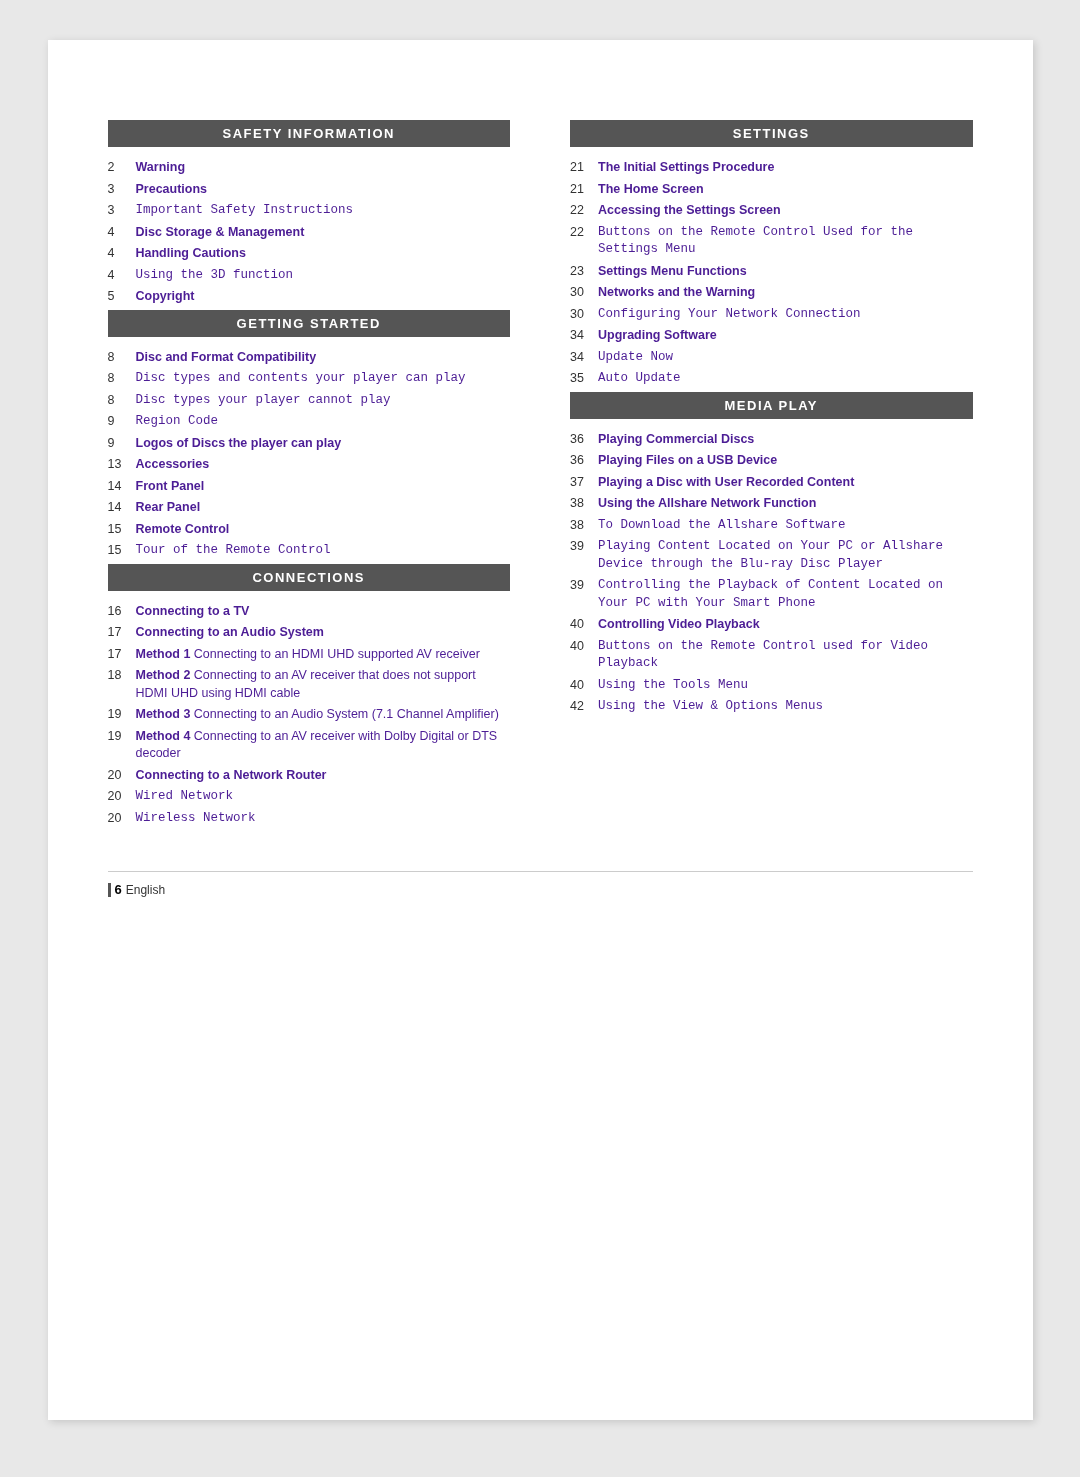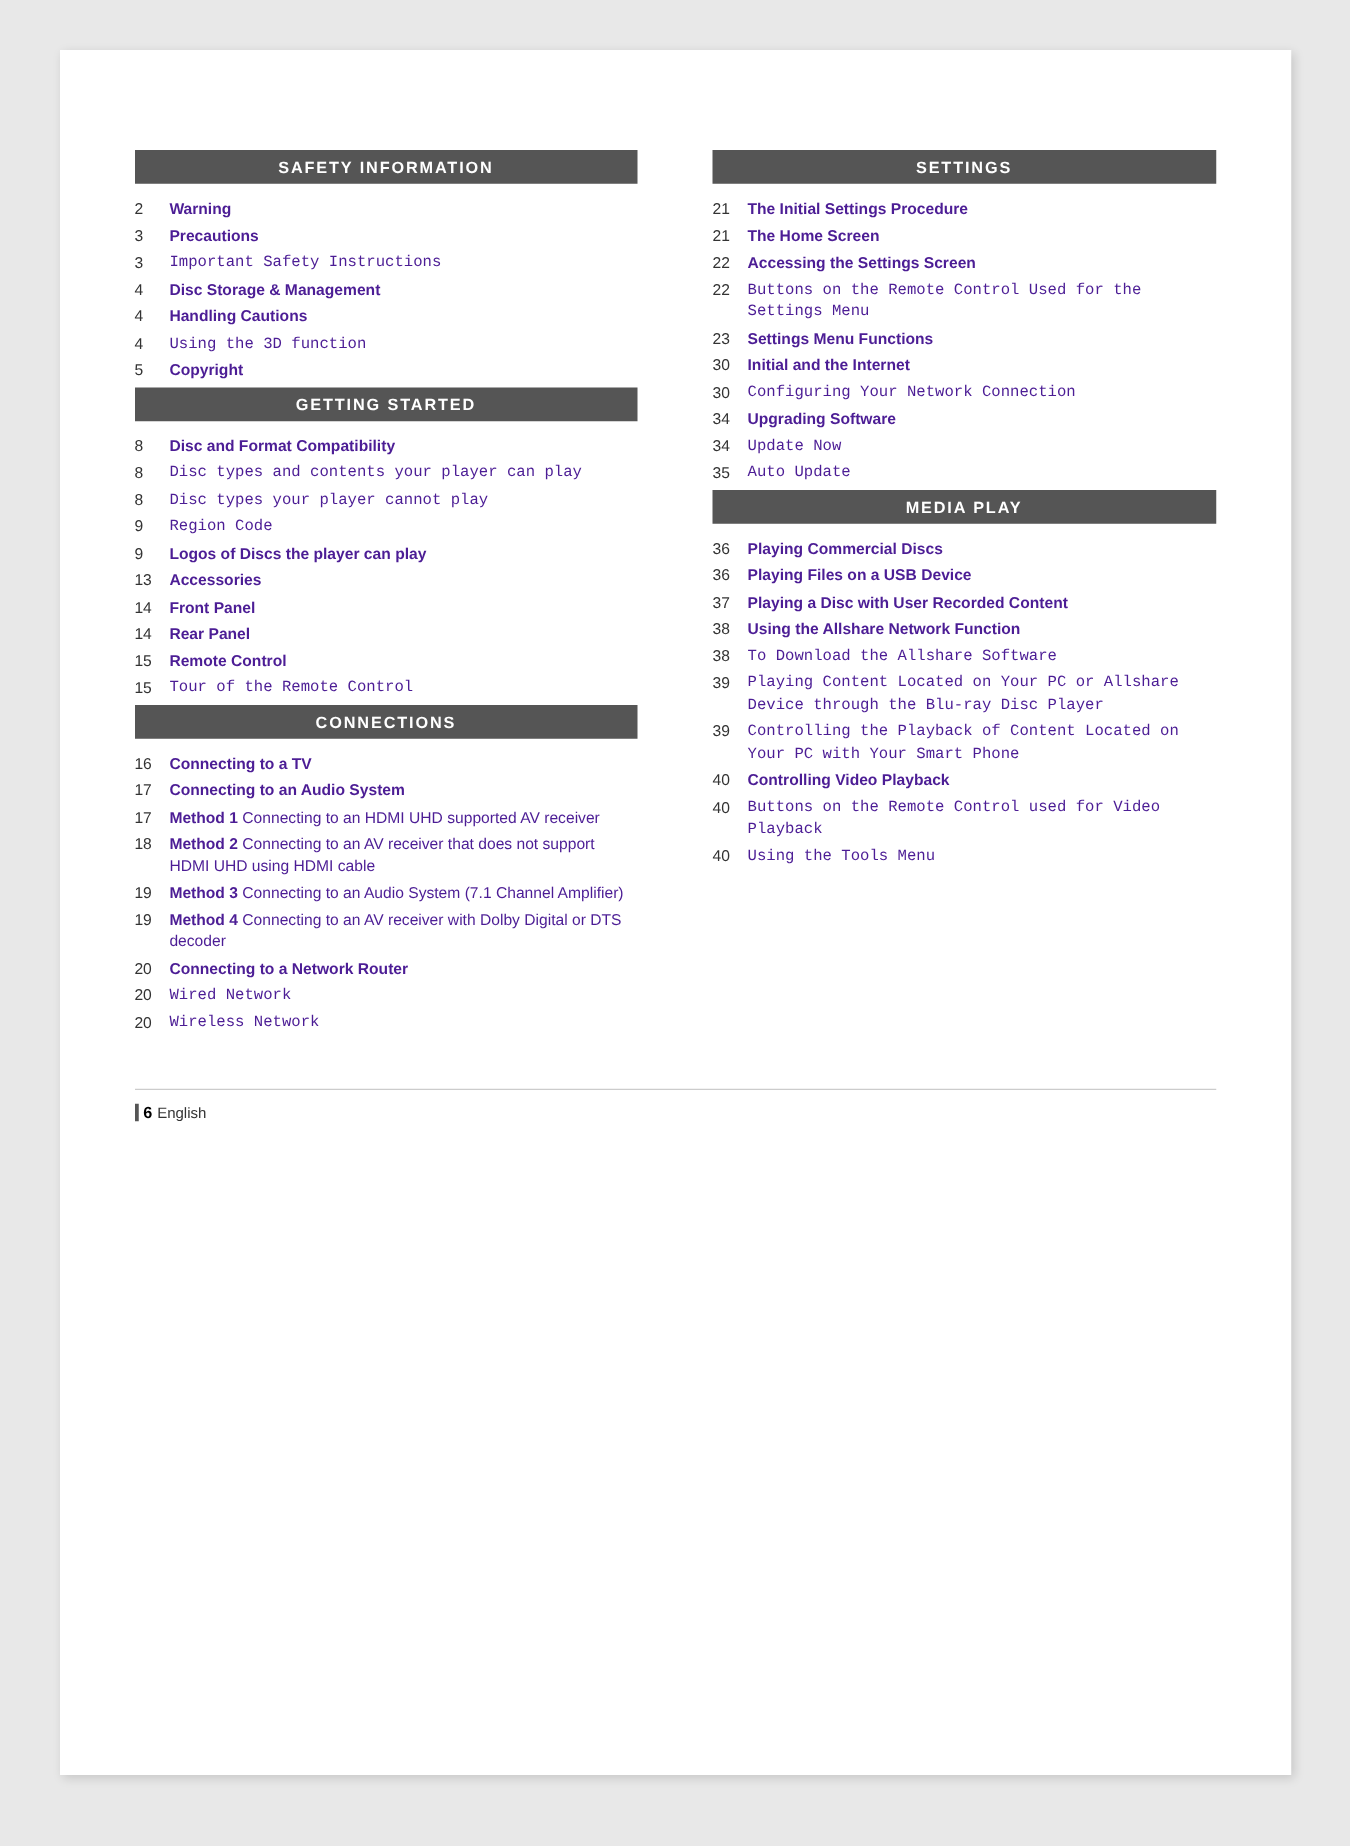--- a/index.html
+++ b/index.html
@@ -246,21 +246,21 @@
           <div class="toc-entry">
             <span class="toc-num">22</span>
             <span class="toc-text indent">Buttons on the Remote Control Used for the Settings Menu</span>
           </div>
           <div class="toc-entry">
             <span class="toc-num">23</span>
             <span class="toc-text bold">Settings Menu Functions</span>
           </div>
           <div class="toc-entry">
             <span class="toc-num">30</span>
-            <span class="toc-text bold">Initial and the Internet</span>
+            <span class="toc-text bold">Networks and the Warning</span>
           </div>
           <div class="toc-entry">
             <span class="toc-num">30</span>
             <span class="toc-text indent">Configuring Your Network Connection</span>
           </div>
           <div class="toc-entry">
             <span class="toc-num">34</span>
             <span class="toc-text bold">Upgrading Software</span>
           </div>
           <div class="toc-entry">
@@ -306,20 +306,24 @@
             <span class="toc-num">40</span>
             <span class="toc-text bold">Controlling Video Playback</span>
           </div>
           <div class="toc-entry">
             <span class="toc-num">40</span>
             <span class="toc-text indent">Buttons on the Remote Control used for Video Playback</span>
           </div>
           <div class="toc-entry">
             <span class="toc-num">40</span>
             <span class="toc-text indent">Using the Tools Menu</span>
+          </div>
+          <div class="toc-entry">
+            <span class="toc-num">42</span>
+            <span class="toc-text indent">Using the View &amp; Options Menus</span>
           </div>
         </div>
       </div>
   </div>
 
   <div class="footer">
     <span class="bar-accent"></span>
     <span class="footer-num" id="footer-num">6</span>
     <span class="footer-text" id="footer-lang">English</span>
   </div>

